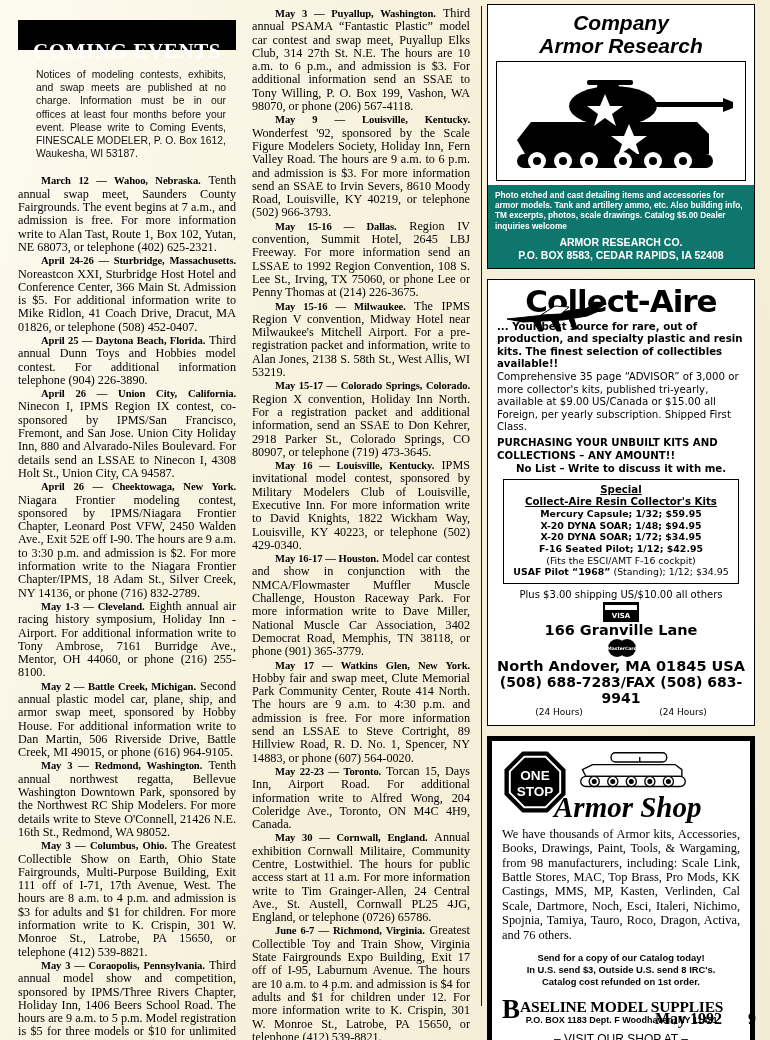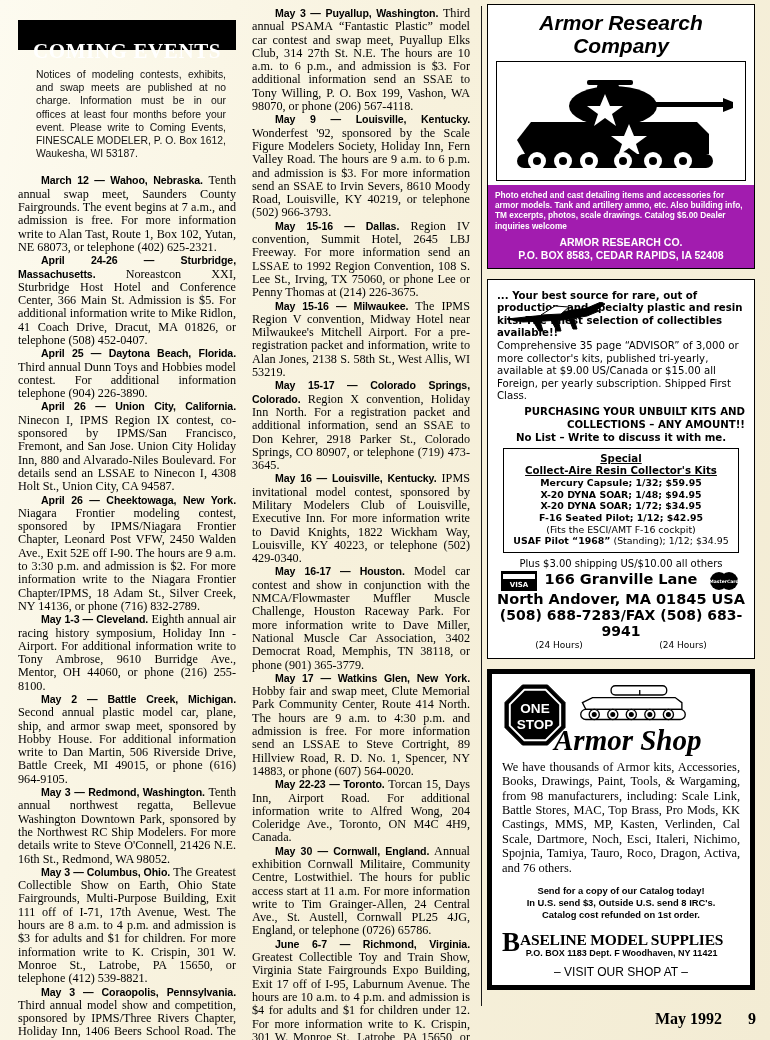--- a/index.html
+++ b/index.html
@@ -77,21 +77,21 @@
     hyphens: auto;
     -webkit-hyphens: auto;
   }
   .col-2 .events { margin-top: 7px; }
   .event {
     text-indent: 11px;
     margin: 0;
     padding: 0;
   }
   .event-head {
-    font-family: Liberation Sans, sans-serif;
+    font-family: Liberation Serif, serif;
     font-weight: bold;
     font-size: 10.6px;
     letter-spacing: -0.1px;
     padding-left: 12px;
   }
   .event-body { }
 
   
   .ad { box-sizing: border-box; }
   .ad-armor-research {
@@ -111,21 +111,21 @@
   }
   .ar-art {
     position: relative;
     height: 118px;
     margin: 2px 8px 0;
     border: 1px solid #000;
     background: #fff;
     overflow: hidden;
   }
   .ar-black {
-    background: #a21caf;
+    background: #0f766e;
     color: #fff;
     padding: 5px 7px 7px;
     margin-top: 4px;
   }
   .ar-desc {
     font-family: "Liberation Sans", sans-serif;
     font-weight: bold;
     font-size: 8.3px;
     line-height: 10.2px;
   }
@@ -188,21 +188,21 @@
     font-family: "DejaVu Sans", sans-serif;
     font-size: 10.2px;
     line-height: 12.4px;
     margin-top: 1px;
   }
   .ca-buy {
     font-family: "DejaVu Sans", sans-serif;
     font-weight: bold;
     font-size: 10.2px;
     line-height: 12.2px;
-    text-align: right;
+    text-align: left;
     margin-top: 4px;
   }
   .ca-nolist {
     font-family: "DejaVu Sans", sans-serif;
     font-weight: bold;
     font-size: 10.2px;
     text-align: center;
     margin-top: 1px;
   }
   .ca-box {
@@ -226,23 +226,24 @@
   }
   .ca-kit .light { font-weight: normal; }
   .ca-ship {
     font-family: "DejaVu Sans", sans-serif;
     font-size: 10px;
     text-align: center;
     margin-top: 5px;
   }
   .ca-addr-row {
     display: flex;
+    align-items: center;
     justify-content: center;
-    gap: 8px;
     margin-top: 2px;
+    flex-direction: column;
   }
   .ca-street {
     font-family: "DejaVu Sans", sans-serif;
     font-weight: bold;
     font-size: 14.5px;
   }
   .cc-visa, .cc-mc {
     width: 36px; height: 20px;
     display: inline-block;
   }
@@ -375,21 +376,21 @@
     </div>
 
     <div class="intro">Notices of modeling contests, exhibits, and swap meets are published at no charge. Information must be in our offices at least four months before your event. Please write to Coming Events, FINESCALE MODELER, P. O. Box 1612, Waukesha, WI 53187.</div>
 
     <div class="events">
       <p class="event"><span class="event-head">March 12 — Wahoo, Nebraska.</span><span class="event-body"> Tenth annual swap meet, Saunders County Fairgrounds. The event begins at 7 a.m., and admission is free. For more information write to Alan Tast, Route 1, Box 102, Yutan, NE 68073, or telephone (402) 625-2321.</span></p>
       <p class="event"><span class="event-head">April 24-26 — Sturbridge, Massachusetts.</span><span class="event-body"> Noreastcon XXI, Sturbridge Host Hotel and Conference Center, 366 Main St. Admission is $5. For additional information write to Mike Ridlon, 41 Coach Drive, Dracut, MA 01826, or telephone (508) 452-0407.</span></p>
       <p class="event"><span class="event-head">April 25 — Daytona Beach, Florida.</span><span class="event-body"> Third annual Dunn Toys and Hobbies model contest. For additional information telephone (904) 226-3890.</span></p>
       <p class="event"><span class="event-head">April 26 — Union City, California.</span><span class="event-body"> Ninecon I, IPMS Region IX contest, co-sponsored by IPMS/San Francisco, Fremont, and San Jose. Union City Holiday Inn, 880 and Alvarado-Niles Boulevard. For details send an LSSAE to Ninecon I, 4308 Holt St., Union City, CA 94587.</span></p>
       <p class="event"><span class="event-head">April 26 — Cheektowaga, New York.</span><span class="event-body"> Niagara Frontier modeling contest, sponsored by IPMS/Niagara Frontier Chapter, Leonard Post VFW, 2450 Walden Ave., Exit 52E off I-90. The hours are 9 a.m. to 3:30 p.m. and admission is $2. For more information write to the Niagara Frontier Chapter/IPMS, 18 Adam St., Silver Creek, NY 14136, or phone (716) 832-2789.</span></p>
-      <p class="event"><span class="event-head">May 1-3 — Cleveland.</span><span class="event-body"> Eighth annual air racing history symposium, Holiday Inn - Airport. For additional information write to Tony Ambrose, 9610 Burridge Ave., Mentor, OH 44060, or phone (216) 255-8100.</span></p>
+      <p class="event"><span class="event-head">May 1-3 — Cleveland.</span><span class="event-body"> Eighth annual air racing history symposium, Holiday Inn - Airport. For additional information write to Tony Ambrose, 7161 Burridge Ave., Mentor, OH 44060, or phone (216) 255-8100.</span></p>
       <p class="event"><span class="event-head">May 2 — Battle Creek, Michigan.</span><span class="event-body"> Second annual plastic model car, plane, ship, and armor swap meet, sponsored by Hobby House. For additional information write to Dan Martin, 506 Riverside Drive, Battle Creek, MI 49015, or phone (616) 964-9105.</span></p>
       <p class="event"><span class="event-head">May 3 — Redmond, Washington.</span><span class="event-body"> Tenth annual northwest regatta, Bellevue Washington Downtown Park, sponsored by the Northwest RC Ship Modelers. For more details write to Steve O'Connell, 21426 N.E. 16th St., Redmond, WA 98052.</span></p>
       <p class="event"><span class="event-head">May 3 — Columbus, Ohio.</span><span class="event-body"> The Greatest Collectible Show on Earth, Ohio State Fairgrounds, Multi-Purpose Building, Exit 111 off of I-71, 17th Avenue, West. The hours are 8 a.m. to 4 p.m. and admission is $3 for adults and $1 for children. For more information write to K. Crispin, 301 W. Monroe St., Latrobe, PA 15650, or telephone (412) 539-8821.</span></p>
       <p class="event"><span class="event-head">May 3 — Coraopolis, Pennsylvania.</span><span class="event-body"> Third annual model show and competition, sponsored by IPMS/Three Rivers Chapter, Holiday Inn, 1406 Beers School Road. The hours are 9 a.m. to 5 p.m. Model registration is $5 for three models or $10 for unlimited models, and admission is $2 adults and $1 children. For more information write to Ray Duriga, 3225 Wedgewood Drive, Pittsburgh, PA 15239, or phone (412) 795-5841.</span></p>
     </div>
   </div>
 
   <div class="col col-2">
     <div class="events">
       <p class="event"><span class="event-head">May 3 — Puyallup, Washington.</span><span class="event-body"> Third annual PSAMA “Fantastic Plastic” model car contest and swap meet, Puyallup Elks Club, 314 27th St. N.E. The hours are 10 a.m. to 6 p.m., and admission is $3. For additional information send an SSAE to Tony Willing, P. O. Box 199, Vashon, WA 98070, or phone (206) 567-4118.</span></p>
@@ -404,22 +405,22 @@
       <p class="event"><span class="event-head">May 30 — Cornwall, England.</span><span class="event-body"> Annual exhibition Cornwall Militaire, Community Centre, Lostwithiel. The hours for public access start at 11 a.m. For more information write to Tim Grainger-Allen, 24 Central Ave., St. Austell, Cornwall PL25 4JG, England, or telephone (0726) 65786.</span></p>
       <p class="event"><span class="event-head">June 6-7 — Richmond, Virginia.</span><span class="event-body"> Greatest Collectible Toy and Train Show, Virginia State Fairgrounds Expo Building, Exit 17 off of I-95, Laburnum Avenue. The hours are 10 a.m. to 4 p.m. and admission is $4 for adults and $1 for children under 12. For more information write to K. Crispin, 301 W. Monroe St., Latrobe, PA 15650, or telephone (412) 539-8821.</span></p>
 
     </div>
   </div>
 
   <div class="col col-ads">
 
     <div class="ad ad-armor-research">
       <div class="ar-title">
+        <div>Company</div>
         <div>Armor Research</div>
-        <div>Company</div>
       </div>
       <div class="ar-art">
         <svg width="100%" height="100%" viewBox="0 0 240 118" preserveAspectRatio="xMidYMid meet">
           <g fill="#000">
 
             <rect x="140" y="40" width="86" height="5"></rect>
             <polygon points="222,36 232,40 232,46 222,50"></polygon>
 
             <ellipse cx="112" cy="44" rx="44" ry="20"></ellipse>
             <rect x="96" y="22" width="22" height="10" rx="3"></rect>
@@ -449,20 +450,21 @@
       </div>
       <div class="ar-black">
         <div class="ar-desc">Photo etched and cast detailing items and accessories for armor models. Tank and artillery ammo, etc. Also building info, TM excerpts, photos, scale drawings. Catalog $5.00    Dealer inquiries welcome</div>
         <div class="ar-name">ARMOR RESEARCH CO.</div>
         <div class="ar-addr">P.O. BOX 8583, CEDAR RAPIDS, IA 52408</div>
       </div>
     </div>
 
     <div class="ad ad-collect">
       <div class="ca-titlewrap">
+        <div class="ca-title-1">Collect-Aire</div>
         <svg class="ca-plane" width="106" height="34" viewBox="0 0 106 34">
           <g fill="#000" stroke="#000" stroke-width="1">
             <path d="M4 17 L42 13 L70 8 L86 6 L96 9 L84 14 L60 18 L20 20 Z"></path>
             <path d="M38 13 L52 4 L66 5 L58 12 Z" fill="#fff"></path>
             <path d="M30 19 L36 29 L40 29 L37 19 Z"></path>
             <path d="M48 18 L54 29 L58 29 L55 18 Z"></path>
             <path d="M66 17 L70 27 L74 27 L71 17 Z"></path>
             <path d="M84 6 L98 0 L102 2 L92 9 Z"></path>
           </g>
         </svg>

